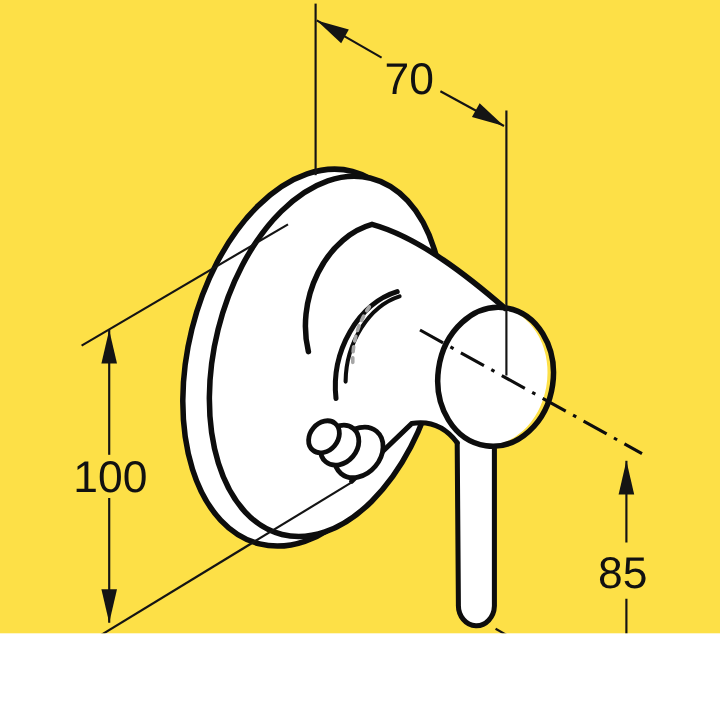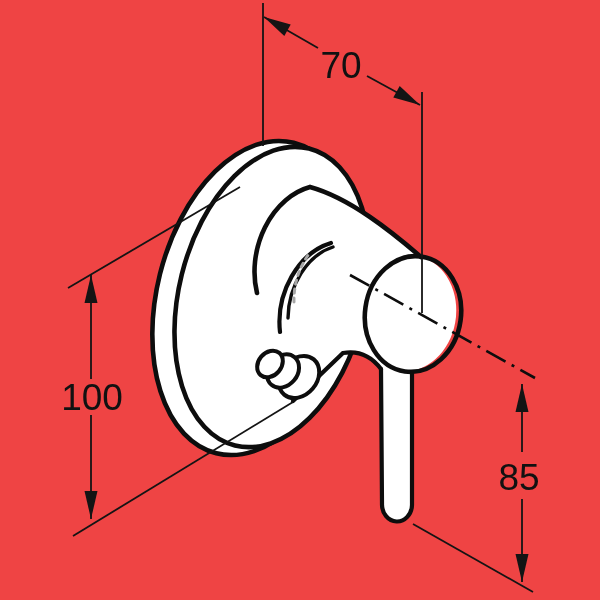--- a/index.html
+++ b/index.html
@@ -1,16 +1,16 @@
 <!DOCTYPE html>
 <html><head>
 <meta charset="utf-8">
 <style>
   html,body{margin:0;padding:0;background:#ffffff;}
-  .stage{position:relative;width:600px;height:600px;background:#ef4444;overflow:hidden;
+  .stage{position:relative;width:600px;height:528px;background:#fde047;overflow:hidden;
          font-family:"Liberation Sans", sans-serif;}
   svg{display:block;}
   .dim-text{font-family:"Liberation Sans", sans-serif;font-size:37px;fill:#111;}
   .wm-faint{font-family:"Liberation Sans", sans-serif;font-weight:bold;}
   .wm-brand{font-family:"Liberation Sans", sans-serif;font-weight:bold;}
 </style>
 </head>
 <body>
 
 <div class="stage">

